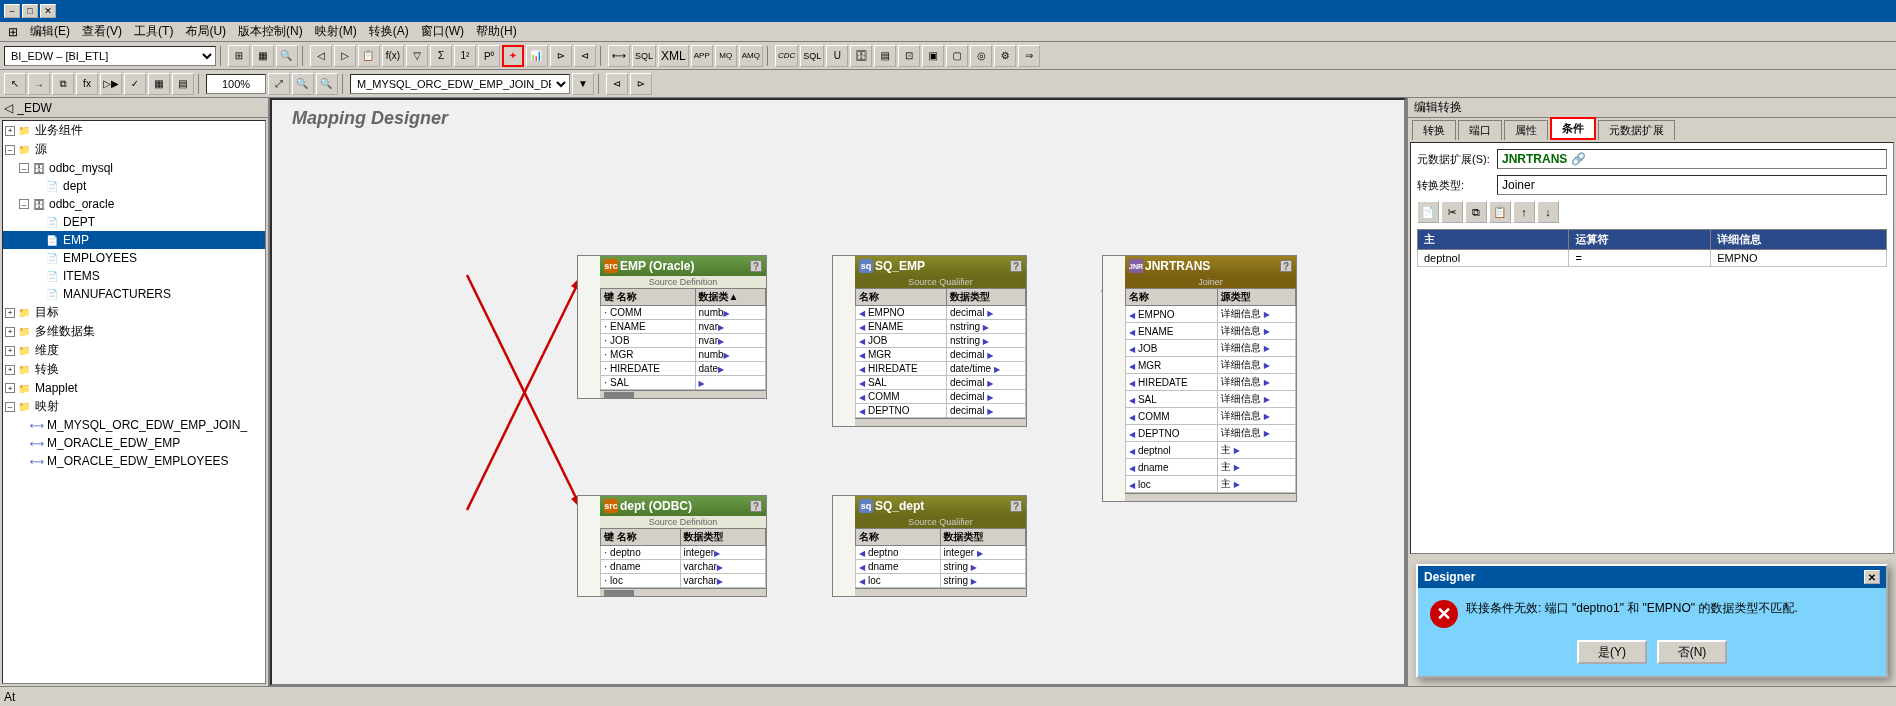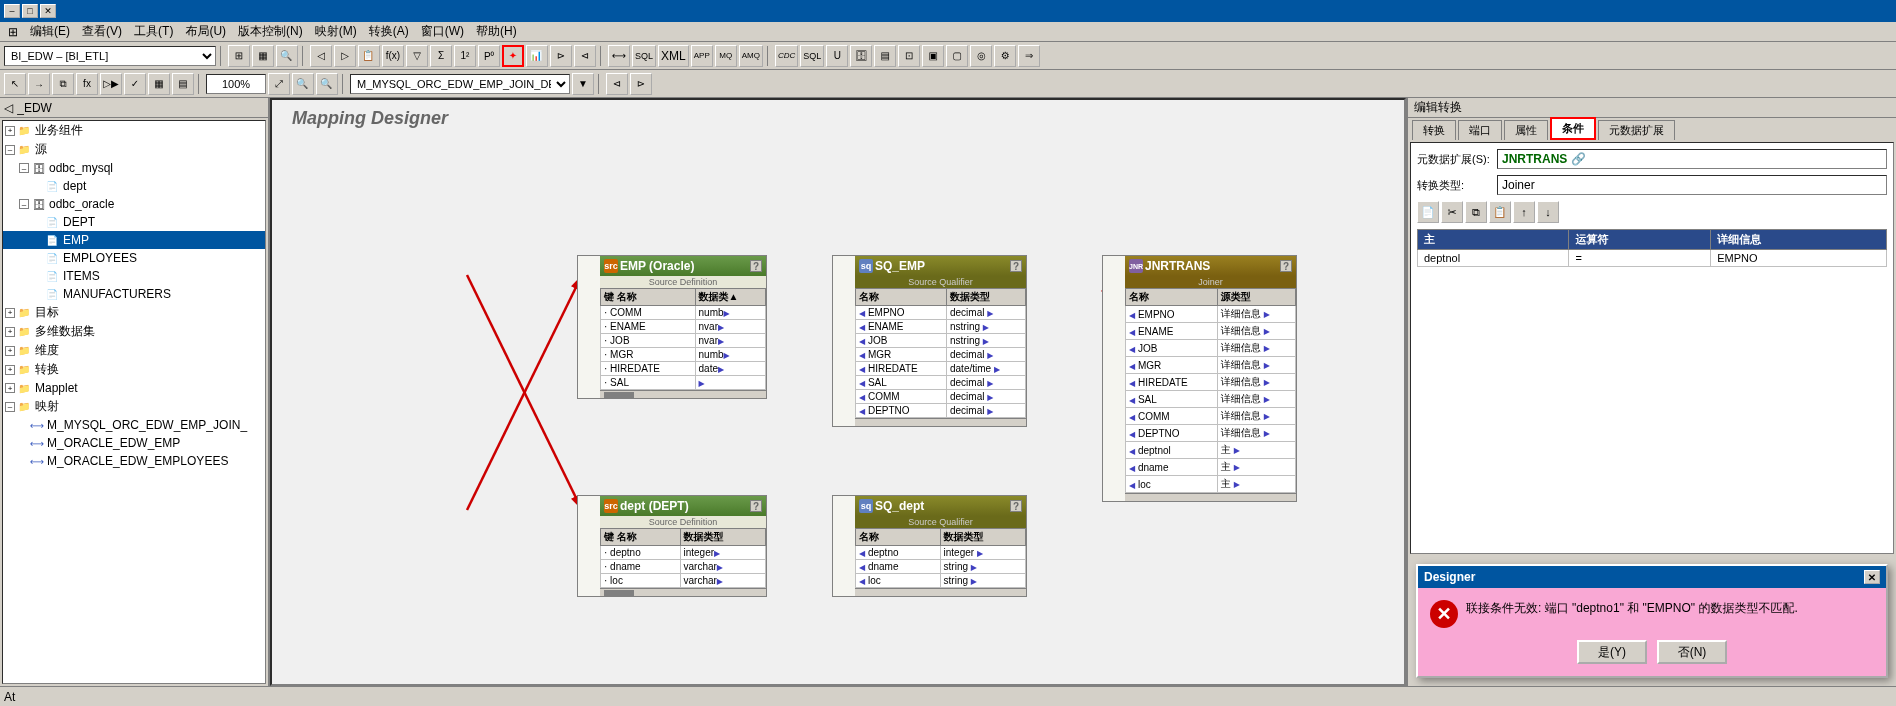--- a/index.html
+++ b/index.html
@@ -69,21 +69,21 @@
     .field-row { display: flex; align-items: center; margin-bottom: 6px; }
     .field-label { width: 80px; font-size: 11px; }
     .field-value { flex: 1; background: white; border: 1px inset #808080; padding: 2px 4px; font-size: 11px; display: flex; align-items: center; gap: 4px; }
 
     .toolbar-icons { display: flex; gap: 2px; margin-bottom: 6px; }
     .icon-btn { width: 22px; height: 22px; background: #d4d0c8; border: 1px outset #fff; display: flex; align-items: center; justify-content: center; cursor: pointer; font-size: 11px; }
 
     .condition-table { width: 100%; border-collapse: collapse; margin-top: 4px; }
     .condition-table th { background: #2a4a8a; color: white; padding: 2px 6px; font-size: 11px; border: 1px solid #808080; text-align: left; }
     .condition-table td { border: 1px solid #c0c0c0; padding: 2px 6px; font-size: 11px; background: white; }
-    .dialog { position: absolute; top: 50%; left: 50%; transform: translate(-50%, -30%); width: 420px; background: #f9a8d4; border: 2px outset #fff; box-shadow: 3px 3px 8px rgba(0,0,0,0.4); z-index: 101; }
+    .dialog { position: absolute; top: 50%; left: 50%; transform: translate(-50%, -30%); width: 420px; background: #7dd3fc; border: 2px outset #fff; box-shadow: 3px 3px 8px rgba(0,0,0,0.4); z-index: 101; }
     .dialog-title { height: 22px; background: #0055a0; display: flex; align-items: center; padding: 0 6px; color: white; font-size: 12px; font-weight: bold; }
     .dialog-title-text { flex: 1; }
     .dialog-close { width: 16px; height: 14px; background: #d4d0c8; border: 1px outset #fff; color: black; cursor: pointer; display: flex; align-items: center; justify-content: center; font-size: 10px; }
     .dialog-body { padding: 12px; display: flex; flex-direction: column; gap: 8px; }
     .dialog-message { display: flex; align-items: flex-start; gap: 8px; }
     .error-icon { width: 28px; height: 28px; background: #cc0000; border-radius: 50%; display: flex; align-items: center; justify-content: center; color: white; font-size: 18px; font-weight: bold; flex-shrink: 0; }
     .dialog-buttons { display: flex; justify-content: center; gap: 10px; margin-top: 4px; }
     .dialog-btn { width: 70px; height: 24px; background: #d4d0c8; border: 2px outset #fff; cursor: pointer; font-size: 12px; display: flex; align-items: center; justify-content: center; }
 
     
@@ -350,21 +350,21 @@
       </tbody>
         </table>
       <div class="node-scrollbar">
         <div style="width:30px;height:6px;background:#808080;margin-left:4px;"></div>
       </div>
     </div>
 
     <div class="map-node" style="left:305px; top:395px; width:190px;">
       <div class="node-header green">
         <div class="node-icon" style="background:#cc6600; font-size:9px; font-weight:bold;">src</div>
-        <span>dept (DEPT)</span>
+        <span>dept (ODBC)</span>
         <div style="flex:1;"></div>
         <div class="node-qmark">?</div>
       </div>
       <div style="font-size:9px; color:#666; padding:1px 4px; background:#e8e8d8; text-align:center;">Source Definition</div>
       <table class="node-table">
         <tbody>
             <tr>
               <th>键 名称</th>
               <th>数据类型</th>
             </tr>

